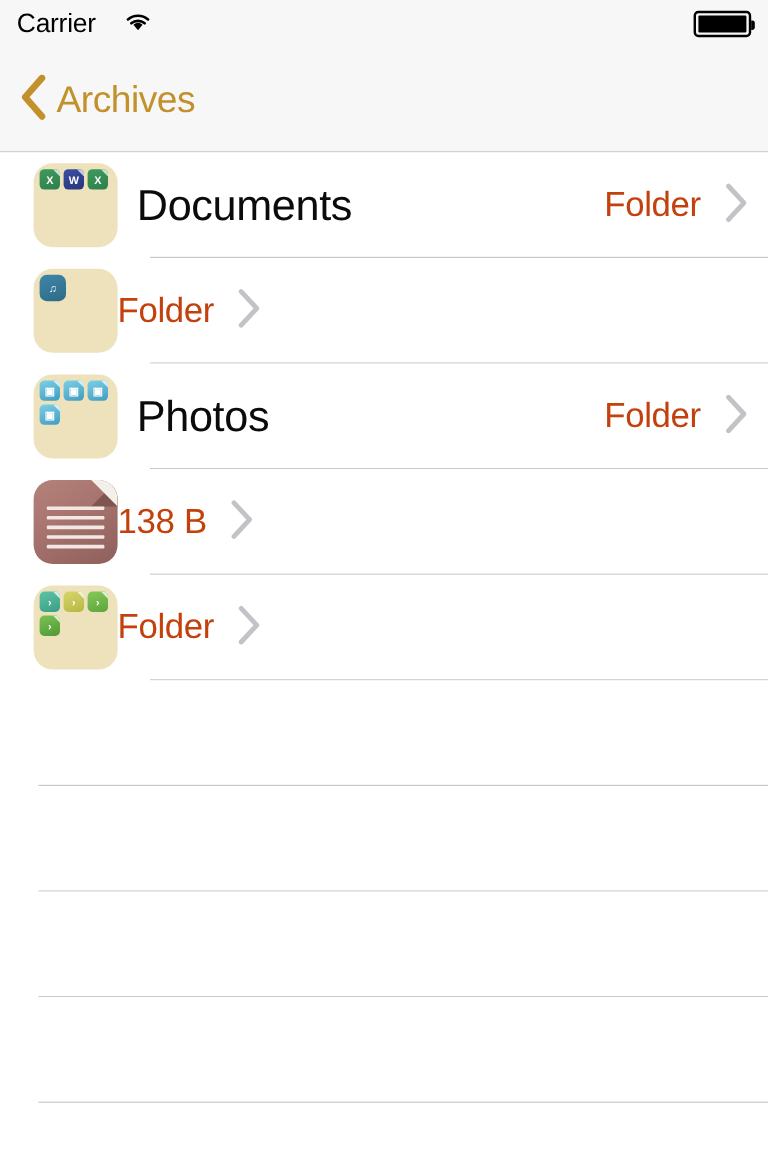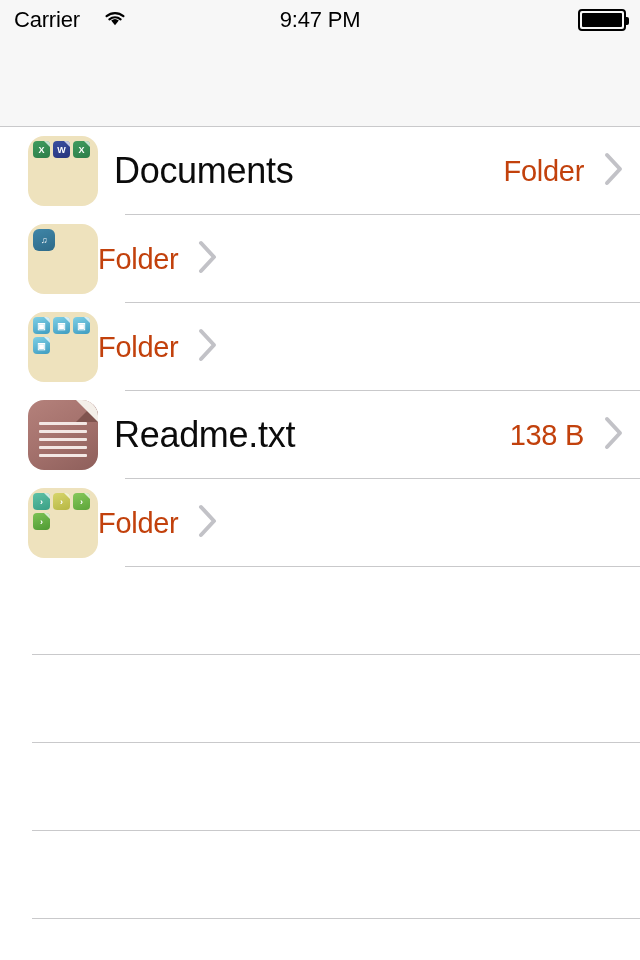--- a/index.html
+++ b/index.html
@@ -270,30 +270,37 @@
   <div class="status-left">
     <span class="carrier-label">Carrier</span>
     <span class="wifi-icon">
       <svg width="24" height="18" viewBox="0 0 24 18">
         <path d="M12 16.2 L8.2 11.6 a6 6 0 0 1 7.6 0 Z" fill="#000"></path>
         <path d="M3.6 7.2 a13 13 0 0 1 16.8 0" stroke="#000" stroke-width="2.2" fill="none" stroke-linecap="round"></path>
         <path d="M6.4 10.4 a9 9 0 0 1 11.2 0" stroke="#000" stroke-width="2.2" fill="none" stroke-linecap="round"></path>
       </svg>
     </span>
   </div>
-  <div class="status-time">9:47 PM</div>
   <div class="status-right">
     <div class="battery">
       <div class="battery-fill"></div>
       <div class="battery-nub"></div>
     </div>
   </div>
 </div>
 
 <div class="nav-bar">
+  <div class="back-button">
+    <span class="back-chevron">
+      <svg width="24" height="38" viewBox="0 0 24 38">
+        <path d="M19 3 L5 19 L19 35" stroke="#c2912c" stroke-width="5.5" fill="none" stroke-linecap="round" stroke-linejoin="round"></path>
+      </svg>
+    </span>
+    <span class="back-label">Archives</span>
+  </div>
 </div>
 
 <div class="file-list">
 
 <div class="file-row">
       <div class="row-icon">
         <div class="folder-icon">
           <div class="badges">
             <div class="badge badge-x">
               <span class="fold"></span>
@@ -347,40 +354,40 @@
               <span class="fold"></span>
               <span class="badge-glyph">▣</span>
             </div>
             <div class="badge badge-img">
               <span class="fold"></span>
               <span class="badge-glyph">▣</span>
             </div>
           </div>
         </div>
       </div>
+      <div class="row-name">Photos</div>
       <div class="row-detail">Folder</div>
       <span class="row-chevron"><svg width="22" height="34" viewBox="0 0 22 34">
           <path d="M5 3 L18 17 L5 31" stroke="#c2c2c7" stroke-width="4" fill="none" stroke-linecap="round" stroke-linejoin="round"></path>
         </svg></span>
     </div>
     <div class="file-row">
       <div class="row-icon">
         <div class="doc-icon">
           <div class="doc-fold-shadow"></div>
           <div class="doc-fold"></div>
           <div class="doc-lines">
             <div class="doc-line"></div>
             <div class="doc-line"></div>
             <div class="doc-line"></div>
             <div class="doc-line"></div>
             <div class="doc-line"></div>
           </div>
         </div>
       </div>
-      <div class="row-name">Readme.txt</div>
       <div class="row-detail">138 B</div>
       <span class="row-chevron"><svg width="22" height="34" viewBox="0 0 22 34">
           <path d="M5 3 L18 17 L5 31" stroke="#c2c2c7" stroke-width="4" fill="none" stroke-linecap="round" stroke-linejoin="round"></path>
         </svg></span>
     </div>
     <div class="file-row">
       <div class="row-icon">
         <div class="folder-icon">
           <div class="badges">
             <div class="badge badge-code-1">

